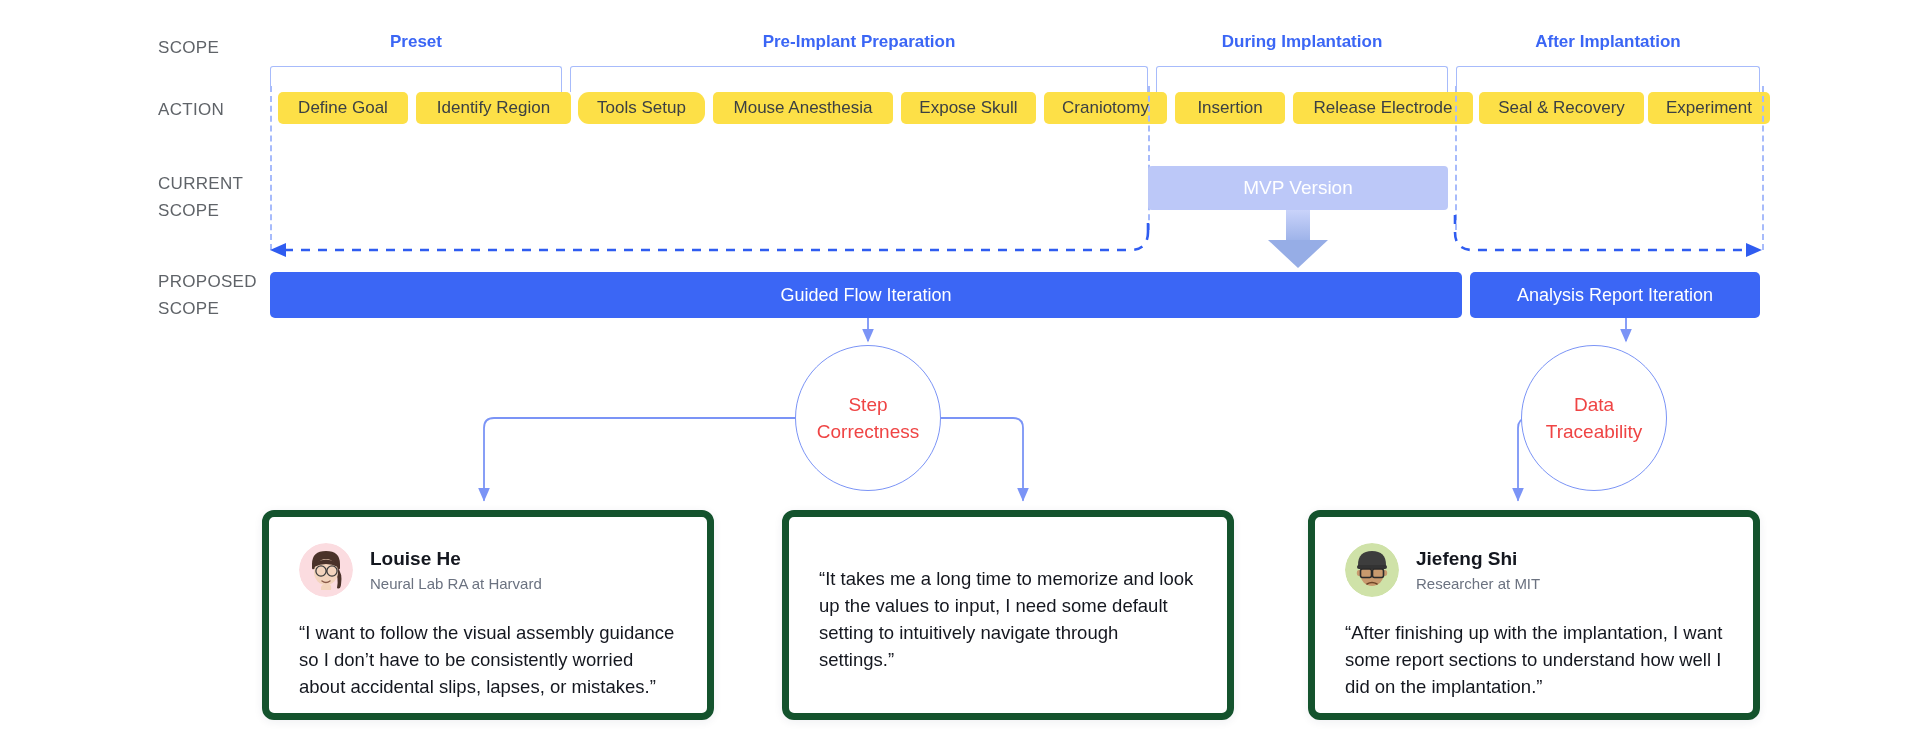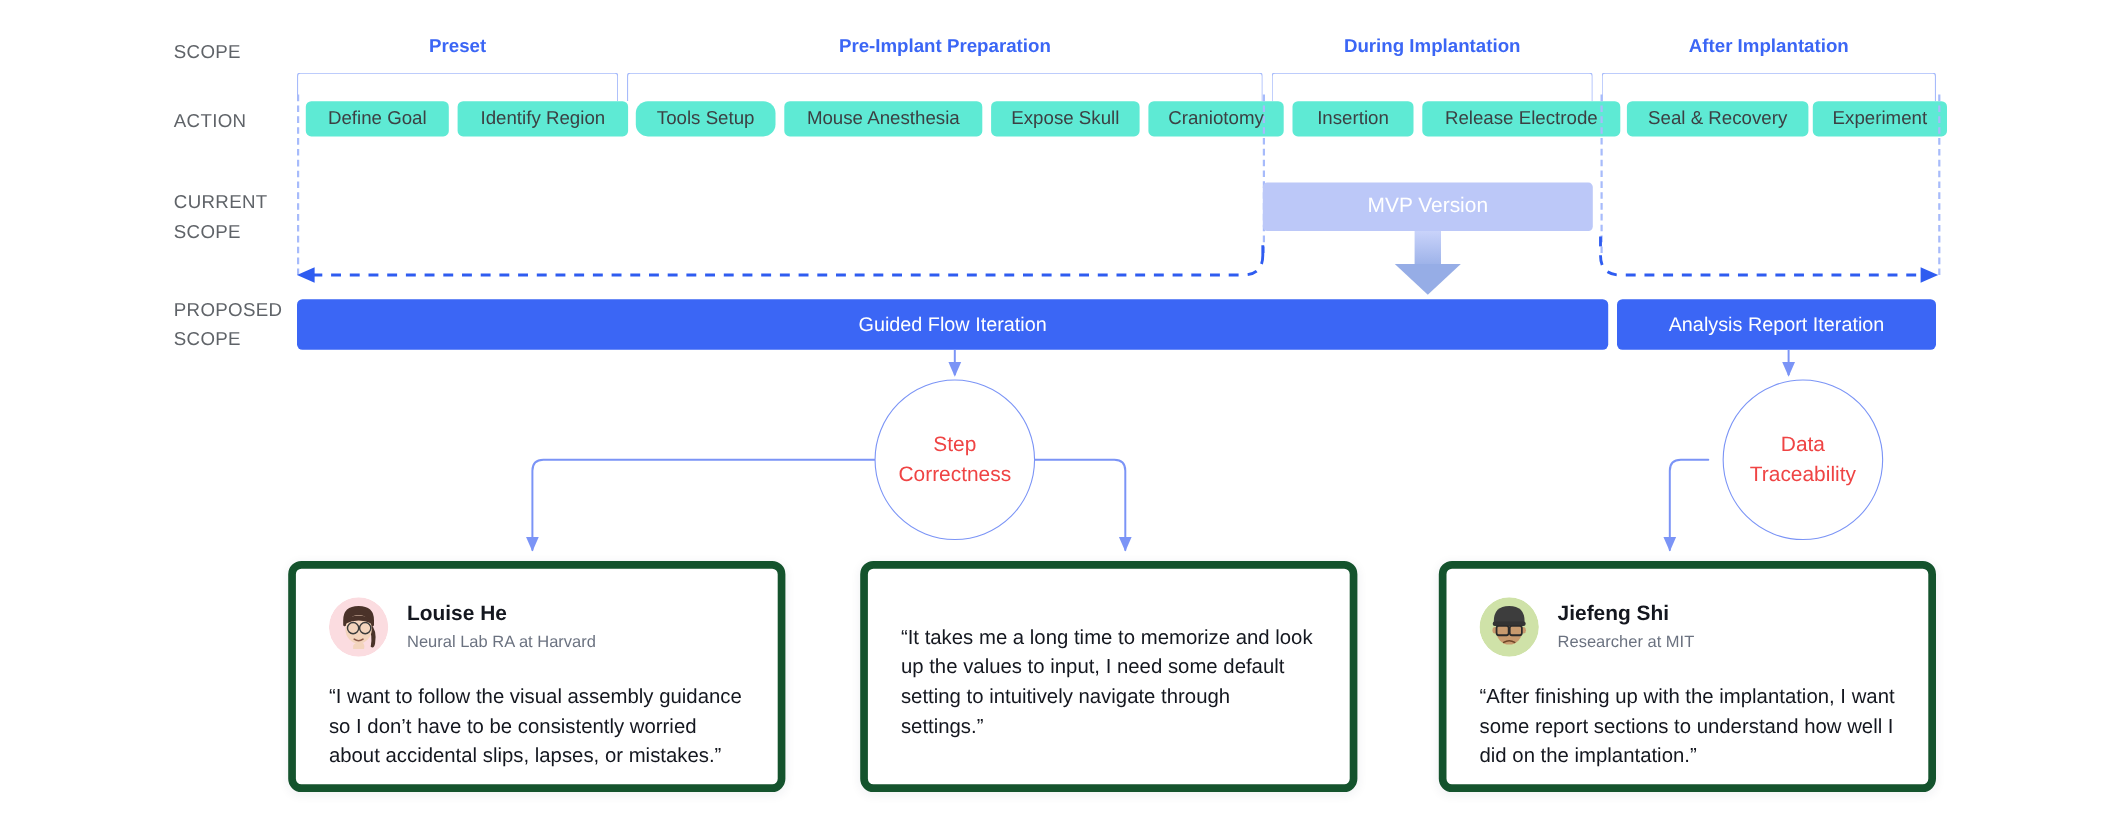--- a/index.html
+++ b/index.html
@@ -52,21 +52,21 @@
     border: 1.6px solid #a7bbfb;
     border-bottom: none;
     border-radius: 3px 3px 0 0;
   }
 
   
   .action-chip {
     position: absolute;
     top: 92px;
     height: 32px;
-    background: #5eead4;
+    background: #fde047;
     border-radius: 5px;
     color: #3c4043;
     font-size: 17px;
     line-height: 32px;
     text-align: center;
     white-space: nowrap;
   }
 
   
   .v-dash {
@@ -117,21 +117,21 @@
     display: flex;
     align-items: center;
     justify-content: center;
     text-align: center;
     color: #ef4444;
     font-size: 19px;
     line-height: 27px;
     z-index: 4;
   }
   #circle-step  { left: 795px;  top: 345px; }
-  #circle-data  { left: 1566px; top: 345px; }
+  #circle-data  { left: 1521px; top: 345px; }
 
   
   .quote-card {
     position: absolute;
     top: 510px;
     background: #ffffff;
     border: 7px solid #14532d;
     border-radius: 12px;
     box-shadow: 0 2px 10px rgba(30,40,70,0.07);
     padding: 26px 30px 24px 30px;

